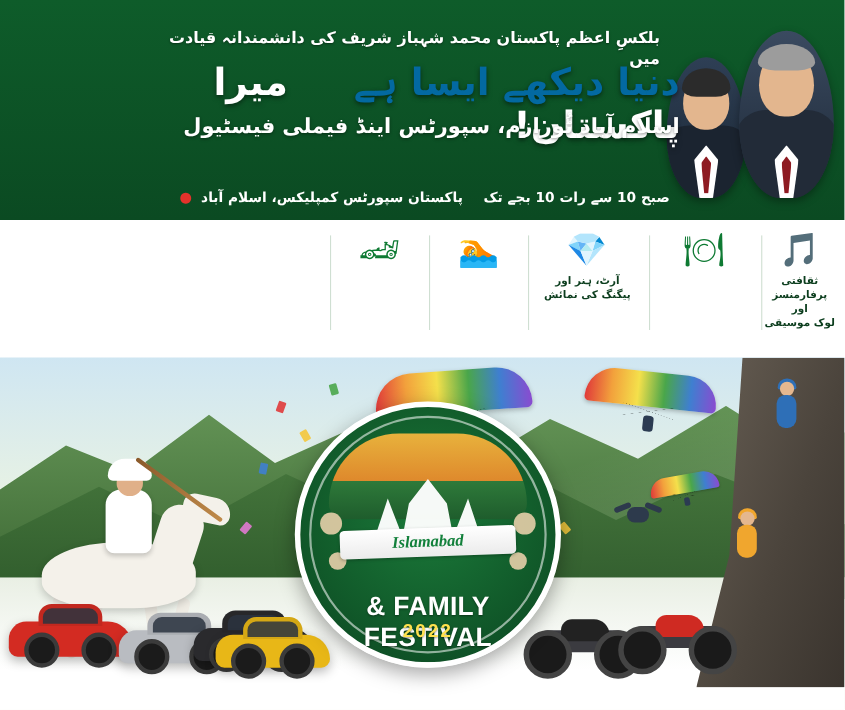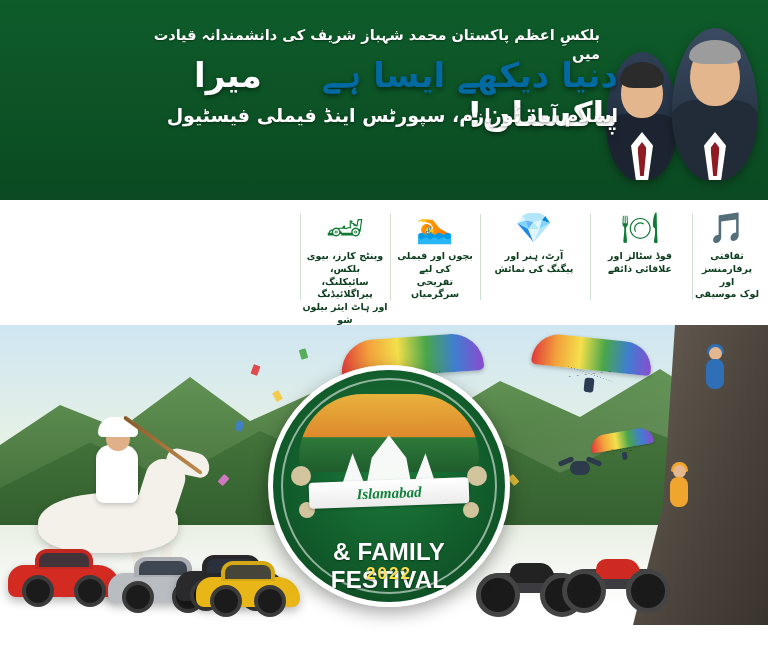--- a/index.html
+++ b/index.html
@@ -629,20 +629,26 @@
 
     <div class="hdr-line1">بلکسِ اعظم پاکستان محمد شہباز شریف کی دانشمندانہ قیادت میں</div>
 
     <div class="hdr-title">
       <span class="accent">دنیا دیکھے ایسا ہے</span>
       <span>میرا پاکستان!</span>
     </div>
 
     <div class="hdr-sub">اسلام آباد ٹُورازم، سپورٹس اینڈ فیملی فیسٹیول</div>
 
+    <div class="hdr-venue">
+      <span>صبح 10 سے رات 10 بجے تک</span>
+      <span class="sep"></span>
+      <span>پاکستان سپورٹس کمپلیکس، اسلام آباد</span>
+      <span class="pin">●</span>
+    </div>
   </div>
 
   <div class="icon-strip">
 
     <div class="tent-block">
       <div class="tent-horse">♟</div>
       <div class="tent-title">ٹینٹ پیگنگ</div>
       <div class="tent-date">31 جنوری 2026</div>
       <div class="tent-venue">
         <span>ایف-9 پارک، اسلام آباد</span>
@@ -652,41 +658,34 @@
     </div>
 
     <div class="divider" style="left:300px"></div>
     <div class="divider" style="left:390px"></div>
     <div class="divider" style="left:480px"></div>
     <div class="divider" style="left:590px"></div>
     <div class="divider" style="left:692px"></div>
 
     <div class="icon-cell" style="left:300px;width:90px">
       <div class="glyph">🏎</div>
-      <div class="cap" style="white-space:pre-line">وینٹج کارز، بیوی بلکس،
-سائیکلنگ، پیراگلائیڈنگ
-اور ہاٹ ایئر بیلون شو</div>
     </div>
 
     <div class="icon-cell" style="left:392px;width:86px">
       <div class="glyph">🏊</div>
-      <div class="cap" style="white-space:pre-line">بچوں اور فیملی کی لیے
-تفریحی سرگرمیاں</div>
     </div>
 
     <div class="icon-cell" style="left:482px;width:104px">
       <div class="glyph">💎</div>
       <div class="cap" style="white-space:pre-line">آرٹ، ہنر اور
 پیگنگ کی نمائش</div>
     </div>
 
     <div class="icon-cell" style="left:592px;width:96px">
       <div class="glyph">🍽</div>
-      <div class="cap" style="white-space:pre-line">فوڈ سٹالز اور
-علاقائی ذائقے</div>
     </div>
 
     <div class="icon-cell" style="left:688px;width:78px">
       <div class="glyph">🎵</div>
       <div class="cap" style="white-space:pre-line">ثقافتی پرفارمنسز
 اور
 لوک موسیقی</div>
     </div>
   </div>
 

